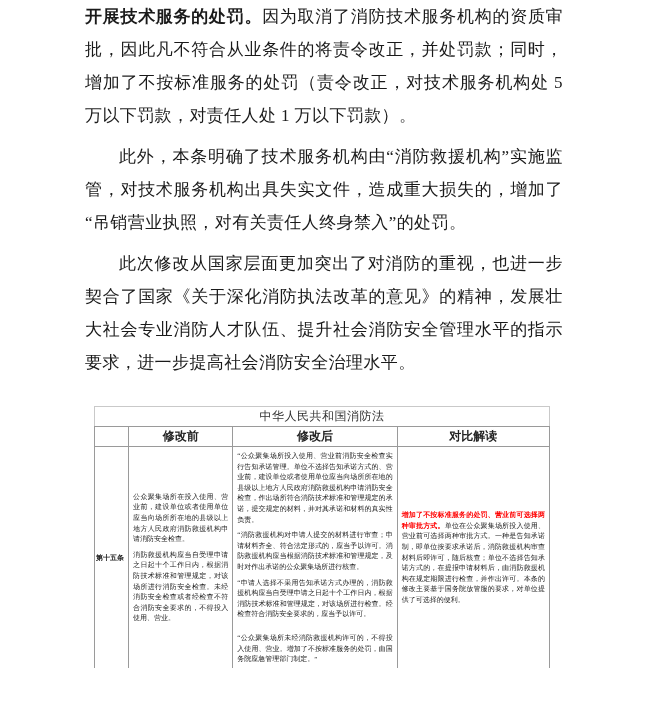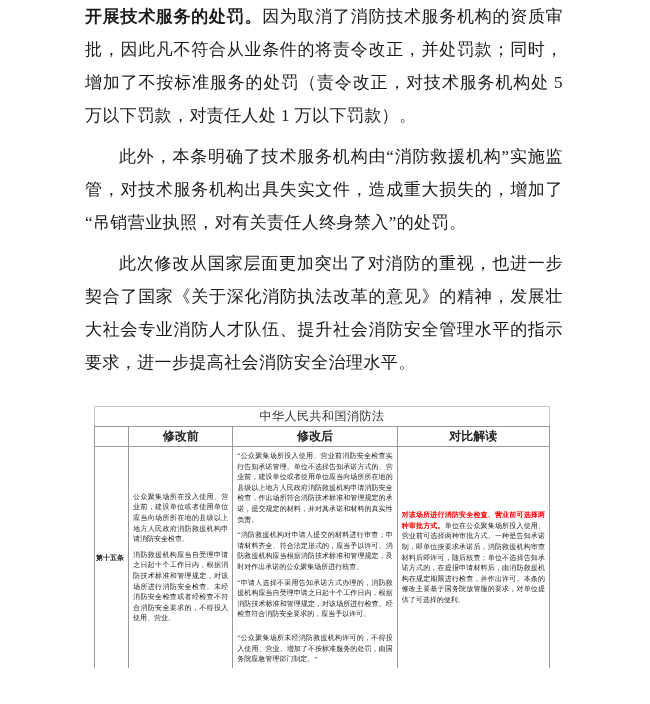--- a/index.html
+++ b/index.html
@@ -123,19 +123,19 @@
           <p class="cellp">公众聚集场所在投入使用、营业前，建设单位或者使用单位应当向场所所在地的县级以上地方人民政府消防救援机构申请消防安全检查。</p>
           <p class="cellp">消防救援机构应当自受理申请之日起十个工作日内，根据消防技术标准和管理规定，对该场所进行消防安全检查。未经消防安全检查或者经检查不符合消防安全要求的，不得投入使用、营业。</p>
         </td>
         <td class="after-cell">
           <p class="cellp">“公众聚集场所投入使用、营业前消防安全检查实行告知承诺管理。单位不选择告知承诺方式的、营业前，建设单位或者使用单位应当向场所所在地的县级以上地方人民政府消防救援机构申请消防安全检查，作出场所符合消防技术标准和管理规定的承诺，提交规定的材料，并对其承诺和材料的真实性负责。</p>
           <p class="cellp">“消防救援机构对申请人提交的材料进行审查；申请材料齐全、符合法定形式的，应当予以许可。消防救援机构应当根据消防技术标准和管理规定，及时对作出承诺的公众聚集场所进行核查。</p>
           <p class="cellp">“申请人选择不采用告知承诺方式办理的，消防救援机构应当自受理申请之日起十个工作日内，根据消防技术标准和管理规定，对该场所进行检查。经检查符合消防安全要求的，应当予以许可。</p>
           <p class="cellp last-gap">“公众聚集场所未经消防救援机构许可的，不得投入使用、营业。增加了不按标准服务的处罚，由国务院应急管理部门制定。”</p>
         </td>
         <td class="interp-cell">
-          <p class="cellp"><span class="red-highlight">对该场所进行消防安全检查、营业前可选择两种审批方式。</span><span>单位在公众聚集场所投入使用、营业前可选择两种审批方式。一种是告知承诺制，即单位按要求承诺后，消防救援机构审查材料后即许可，随后核查；单位不选择告知承诺方式的，在提报申请材料后，由消防救援机构在规定期限进行检查，并作出许可。本条的修改主要基于国务院放管服的要求，对单位提供了可选择的便利。</span></p>
+          <p class="cellp"><span class="red-highlight">增加了不按标准服务的处罚、营业前可选择两种审批方式。</span><span>单位在公众聚集场所投入使用、营业前可选择两种审批方式。一种是告知承诺制，即单位按要求承诺后，消防救援机构审查材料后即许可，随后核查；单位不选择告知承诺方式的，在提报申请材料后，由消防救援机构在规定期限进行检查，并作出许可。本条的修改主要基于国务院放管服的要求，对单位提供了可选择的便利。</span></p>
         </td>
       </tr>
     </tbody>
   </table>
 
 </div>
 
 </body></html>

